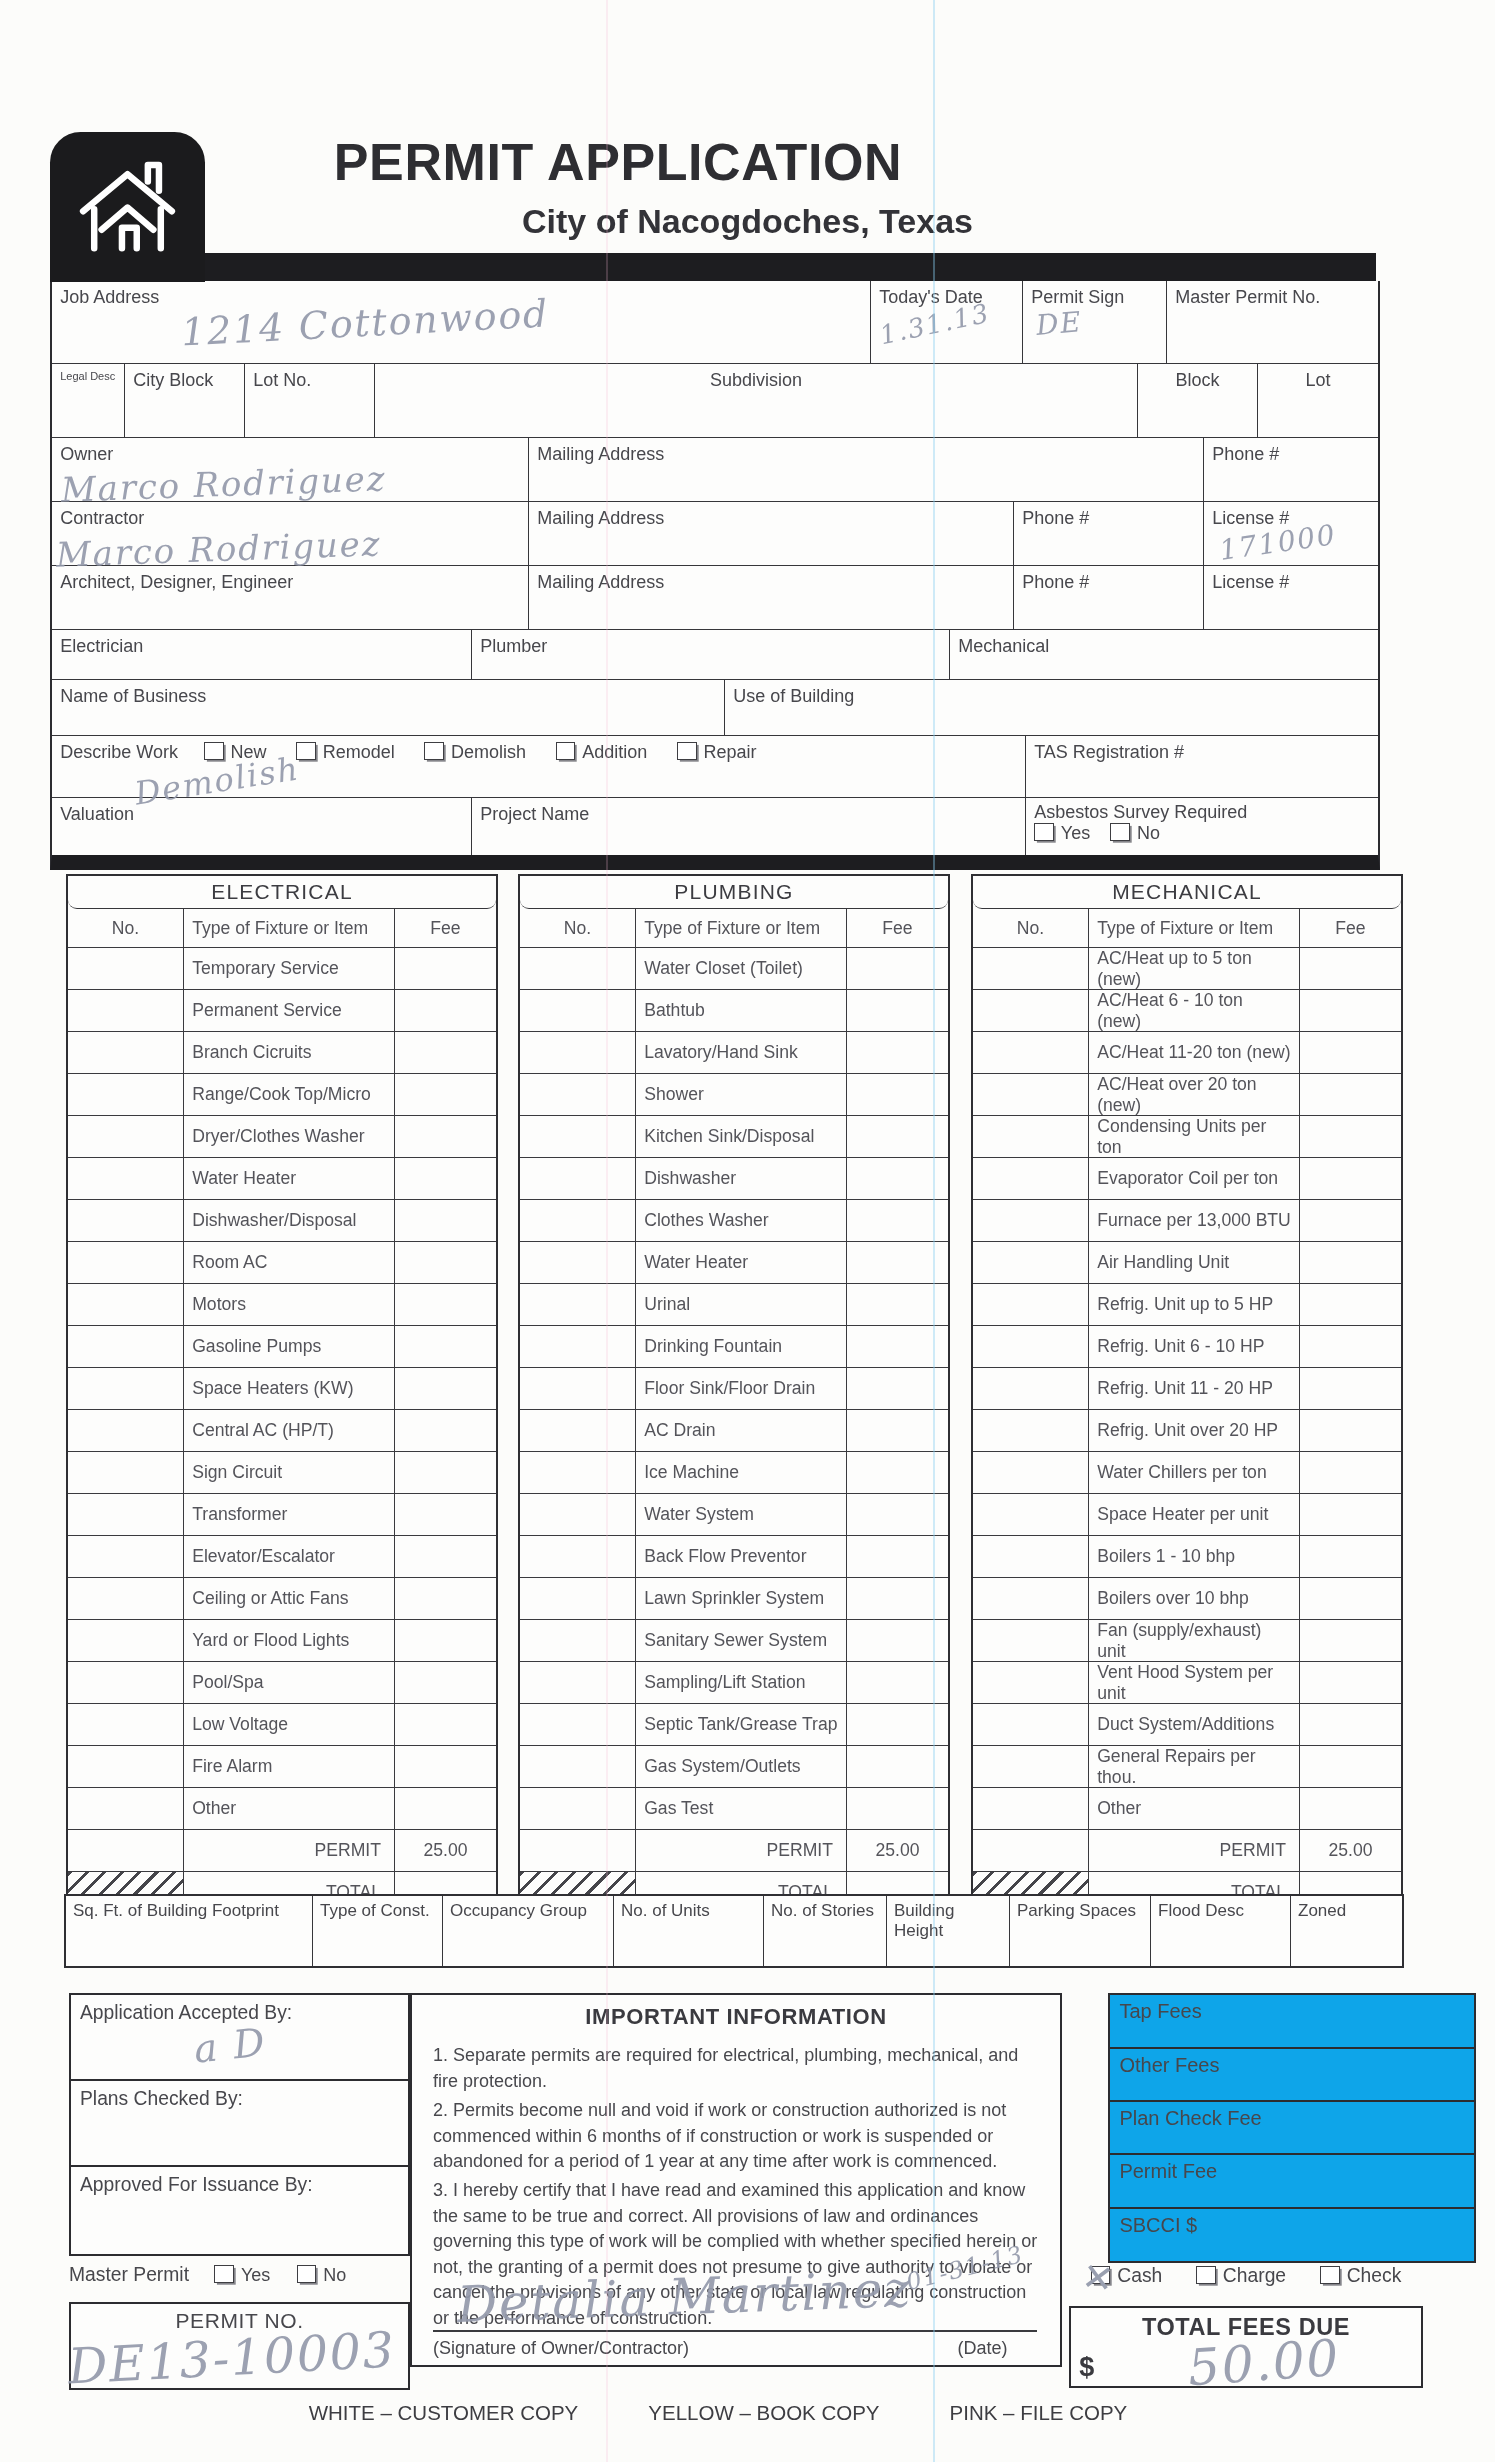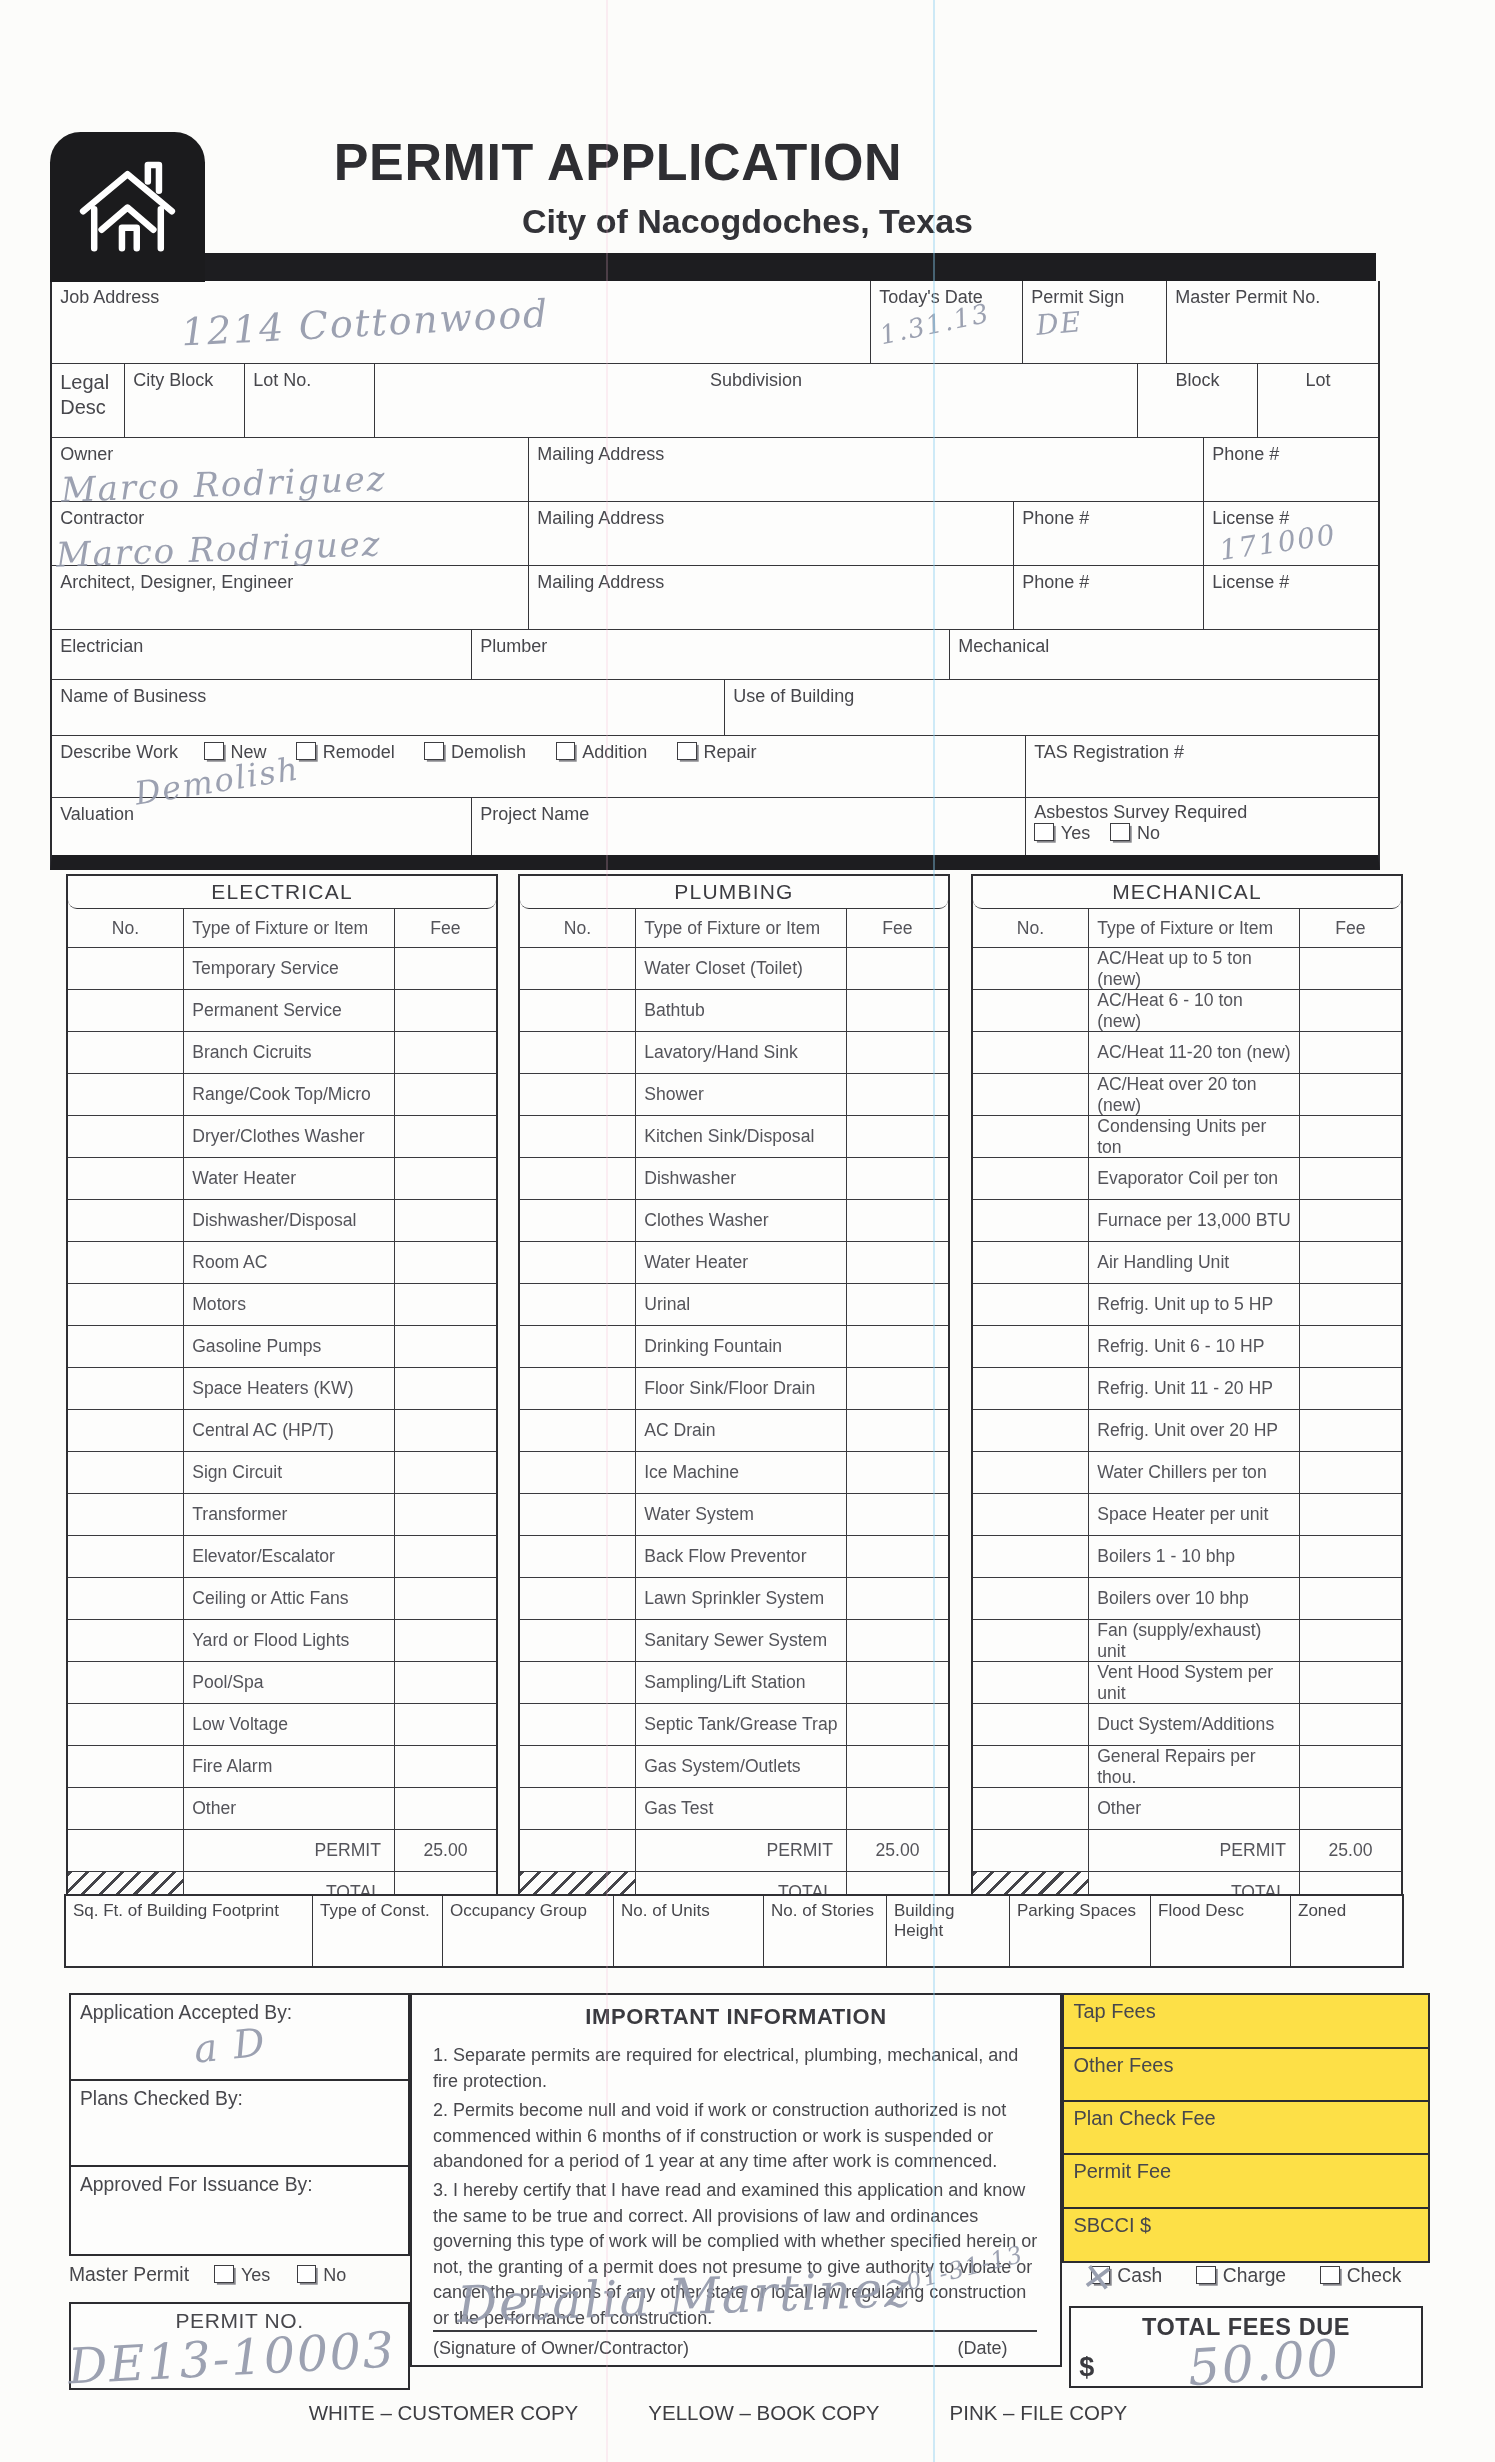--- a/index.html
+++ b/index.html
@@ -18,21 +18,21 @@
   .page-subtitle{position:absolute;left:0;top:202px;width:1495px;text-align:center;
                  font-size:34px;font-weight:bold;color:#333338;}
   
   .topform{position:absolute;left:50px;top:281px;width:1326px;background:#fdfdfc;
            border-left:2.3px solid #2c2c30;border-right:2.3px solid #2c2c30;border-bottom:15.2px solid #1d1d20;z-index:3;}
   .frow{display:flex;border-top:1.8px solid #36363a;}
   .frow:first-child{border-top:none;}
   .fcell{position:relative;border-left:1.8px solid #36363a;padding:5.9px 8.2px;box-sizing:border-box;overflow:visible;}
   .fcell:first-child{border-left:none;}
   .flabel{font-size:18px;color:#47474c;}
-  .flabel.small{font-size:20px;line-height:1.25;display:inline-block;}
+  .flabel.small{font-size:11px;line-height:1.25;display:inline-block;}
   .flabel.center{display:block;text-align:center;}
   
   .cb{display:inline-block;width:17.6px;height:16px;border:1.8px solid #3e3e42;background:#fff;
       box-shadow:2.3px 2.3px 0 -0.6px #85858a;vertical-align:-2.3px;margin-right:7px;}
   .cbo{margin-right:27px;font-size:18px;color:#47474c;white-space:nowrap;}
   
   .hw{position:absolute;font-family:"DejaVu Serif", serif;font-style:italic;color:#949aab;
       letter-spacing:1.8px;z-index:20;white-space:nowrap;opacity:.92;}
   
   .ftable{position:absolute;top:874px;width:432px;border:2.3px solid #2f2f33;background:#fdfdfc;box-sizing:border-box;}
@@ -59,21 +59,21 @@
                  background:#fdfdfc;box-sizing:border-box;text-align:center;padding-top:4.7px;}
   .permit-no-box .flabel{font-size:21px;letter-spacing:0.6px;}
   .cbox{position:absolute;left:410px;top:1993px;width:652px;height:374px;border:2.3px solid #2c2c30;
         background:#fdfdfc;box-sizing:border-box;padding:9.4px 21px 0 21px;}
   .cbox h3{margin:0;text-align:center;font-size:22px;color:#3a3a3f;letter-spacing:0.6px;}
   .cbox p{margin:13px 0 0 0;font-size:18px;line-height:1.42;color:#48484d;}
   .sigzone{position:absolute;left:21px;right:17.6px;bottom:0;height:88px;}
   .sigline{position:absolute;left:0;right:5.9px;bottom:33px;border-bottom:2.3px solid #3a3a3e;}
   .siglabel{position:absolute;bottom:5.9px;left:0;font-size:18px;color:#47474c;}
   .datelabel{position:absolute;bottom:5.9px;right:35px;font-size:18px;color:#47474c;}
-  .rbox{position:absolute;left:1062px;width:368px;height:56px;border:2.3px solid #2c2c30;background:#fde047;
+  .rbox{position:absolute;left:1108px;width:368px;height:56px;border:2.3px solid #2c2c30;background:#0ea5e9;
         box-sizing:border-box;padding:4.7px 9.4px;}
   .rbox .flabel{font-size:20px;}
   .pay-row{position:absolute;left:1062px;top:2265px;width:368px;display:flex;justify-content:center;gap:34px;}
   .pay-row .cbo{margin-right:0;font-size:19.3px;position:relative;}
   .total-box{position:absolute;left:1069px;top:2306px;width:354px;height:82px;border:2.3px solid #2c2c30;
              background:#fdfdfc;box-sizing:border-box;text-align:center;}
   .total-box .flabel{font-size:23.5px;font-weight:bold;color:#3a3a3f;letter-spacing:0.6px;display:block;margin-top:5.9px;}
   .dollar{position:absolute;left:8.2px;bottom:3.5px;font-size:27px;font-weight:bold;color:#3a3a3f;}
   .footer{position:absolute;left:0;top:2401px;width:1436px;display:flex;justify-content:center;gap:70px;
           font-size:20.5px;color:#3d3d42;}

